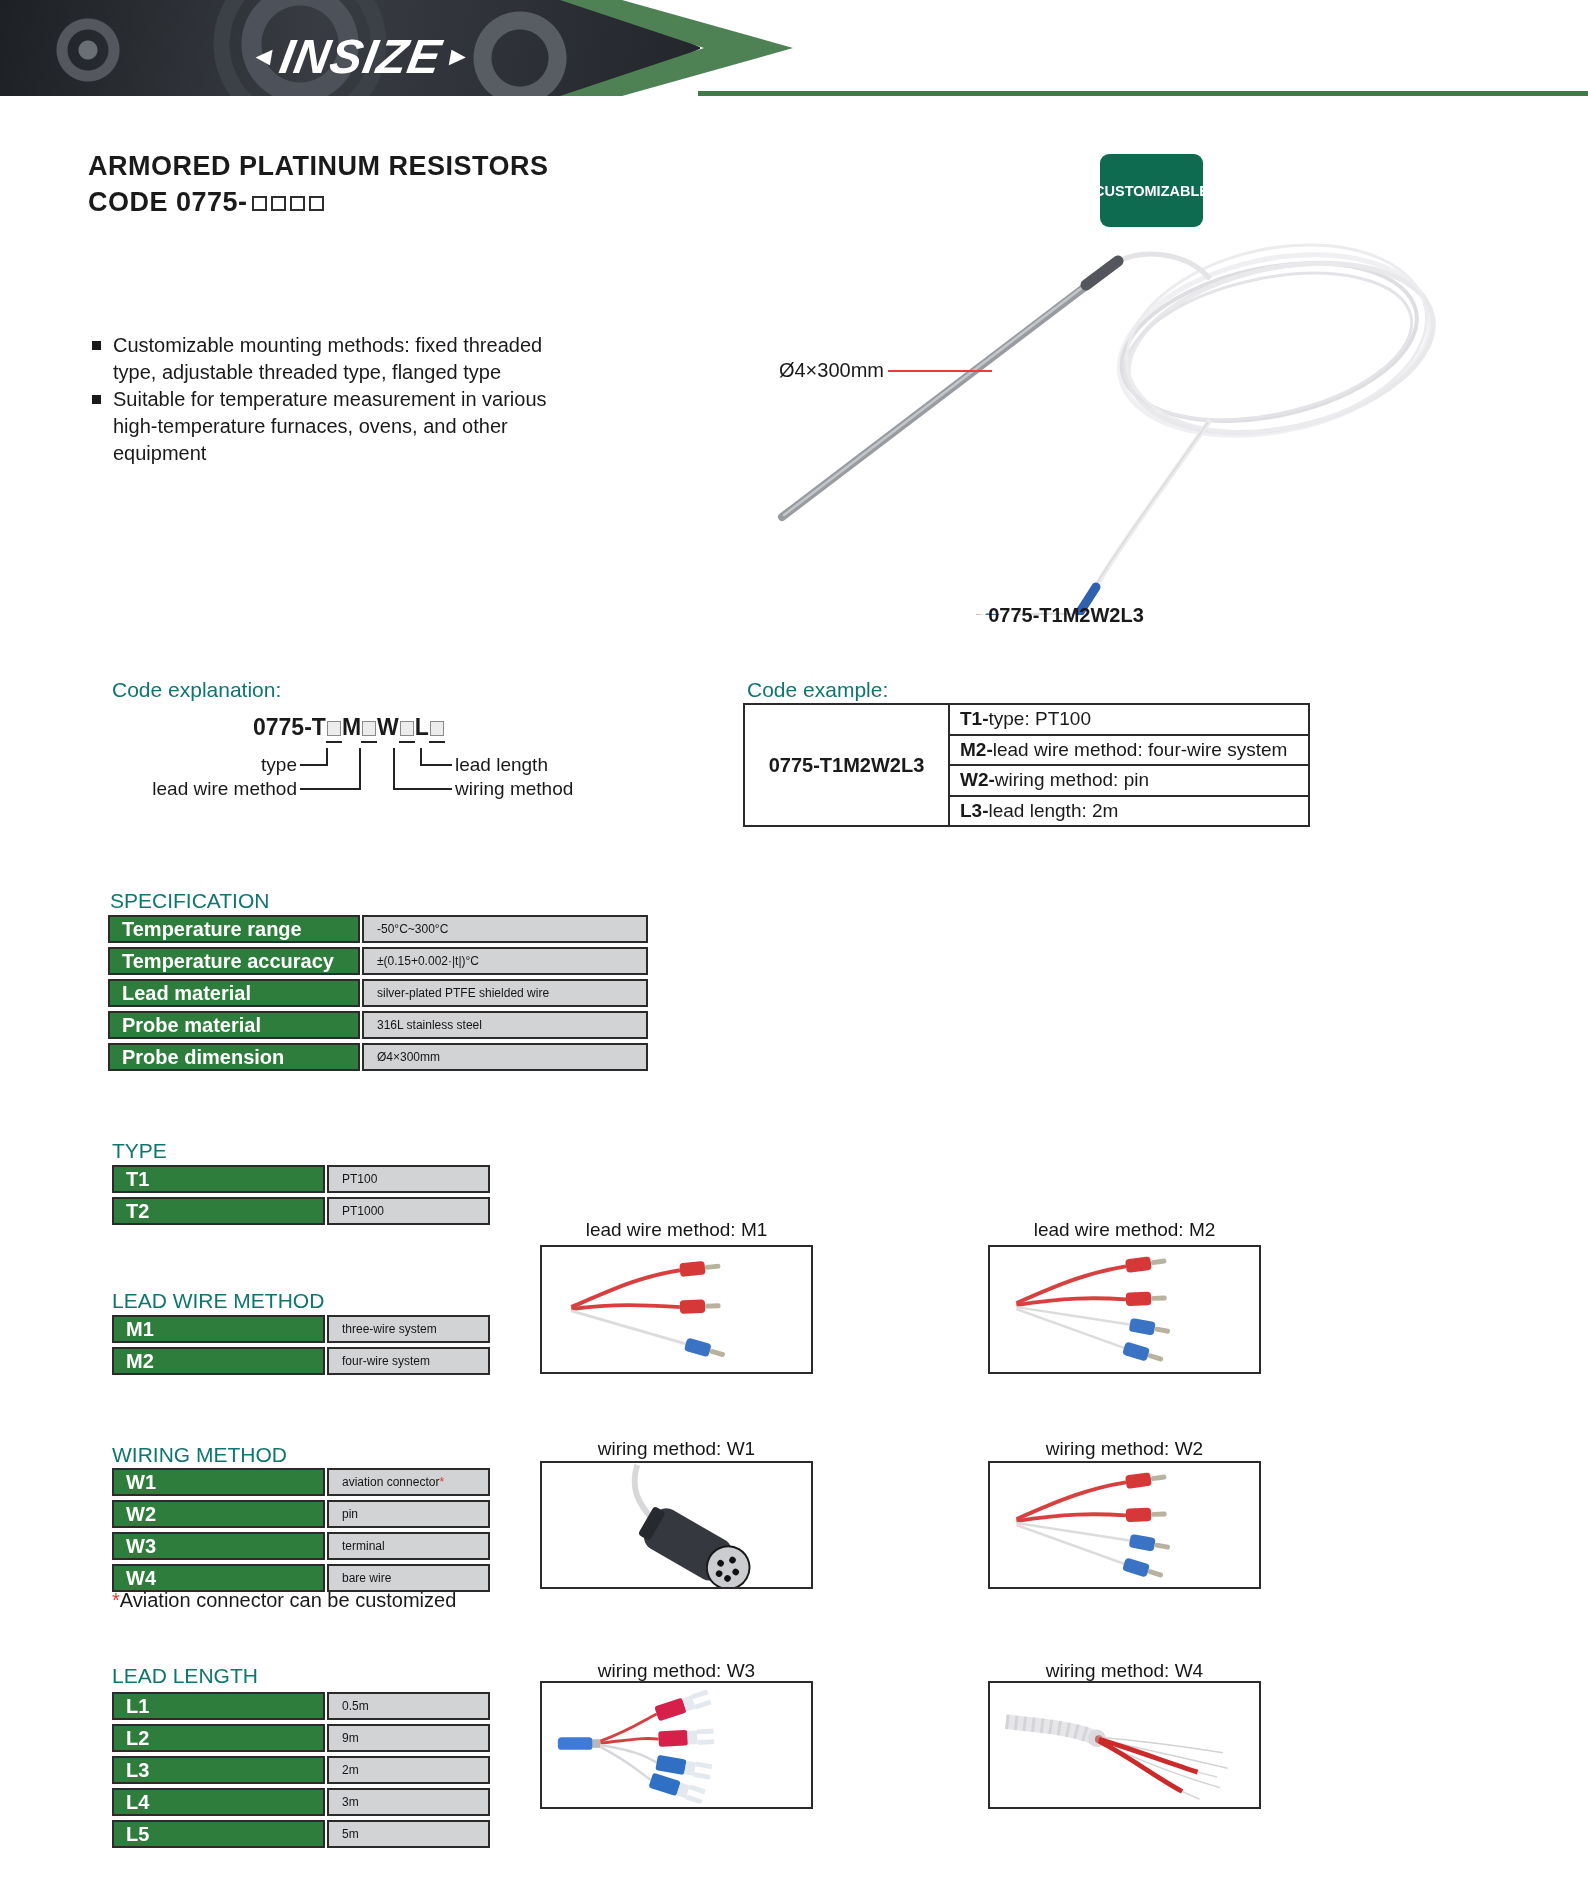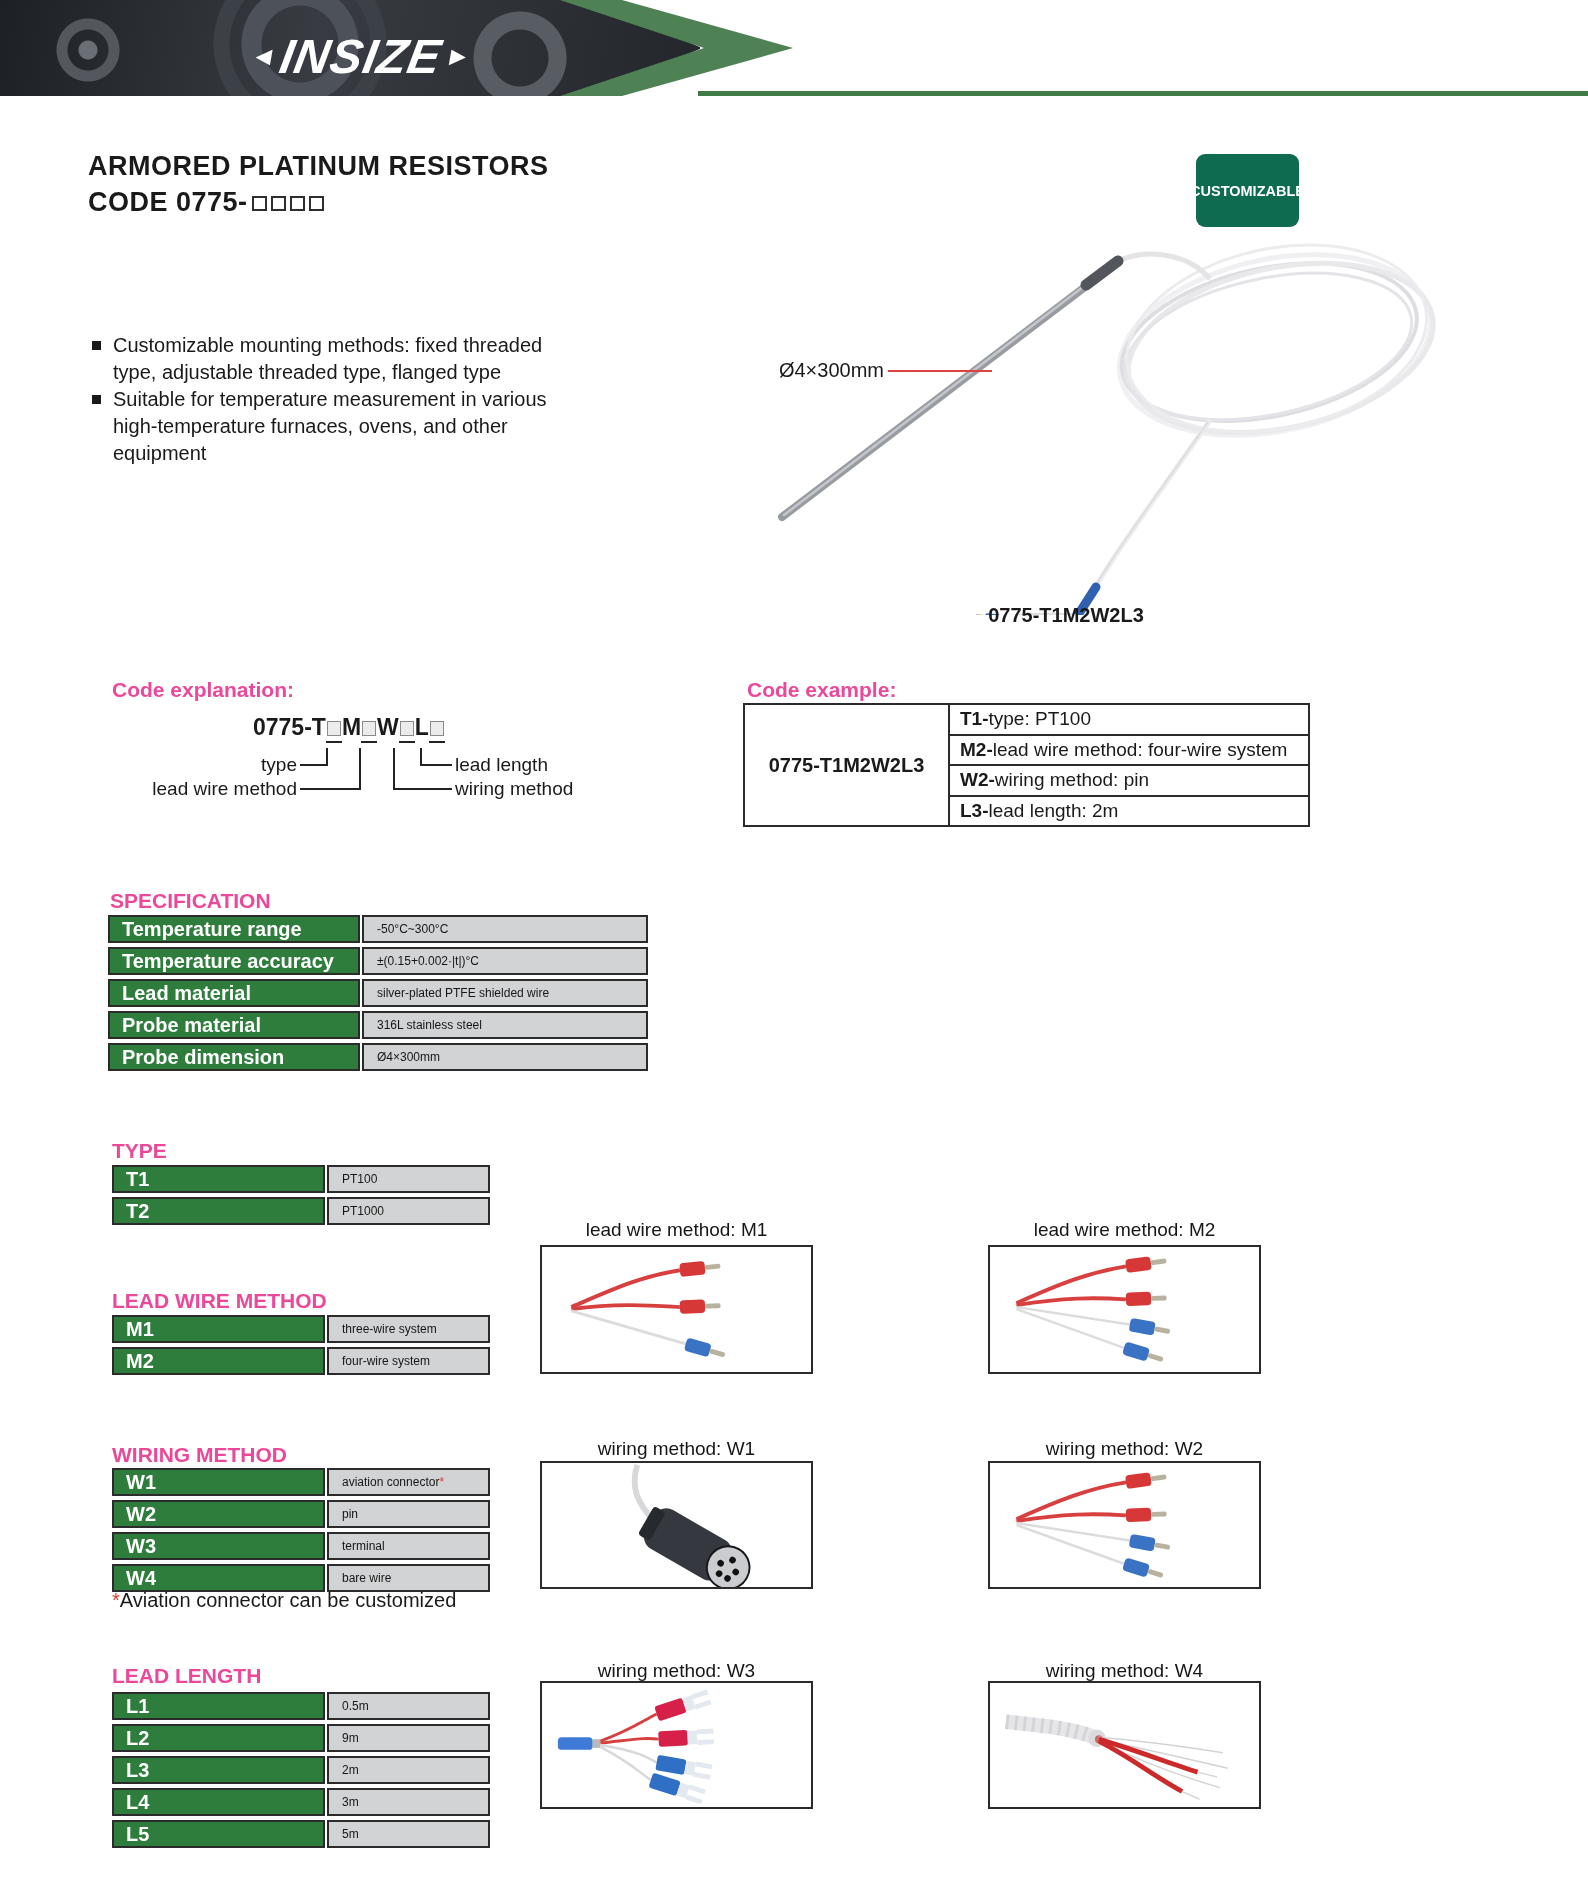--- a/index.html
+++ b/index.html
@@ -20,28 +20,28 @@
     clip-path:polygon(0 0,62px 0,233px 48px,62px 96px,0 96px,144px 48px);}
   #banner-line{left:698px;top:91px;width:890px;height:5px;background:#3e7b47;}
   #logo{left:186px;top:26px;width:350px;height:60px;display:flex;align-items:center;justify-content:center;
         gap:4px;color:#fff;transform:skewX(-10deg);}
   #logo .logo-text{font-size:48px;font-weight:bold;font-style:italic;letter-spacing:1px;}
   #logo .logo-arrow{font-size:26px;line-height:60px;}
   
   #title{left:88px;top:148px;font-size:27px;font-weight:bold;line-height:36px;letter-spacing:0.5px;}
   .ph-sq{display:inline-block;width:15px;height:15px;border:2.5px solid #2e2e2e;margin-left:4px;
          box-sizing:border-box;}
-  #badge{left:1196px;top:154px;width:103px;height:73px;background:#0e6b50;border-radius:9px;
+  #badge{left:1100px;top:154px;width:103px;height:73px;background:#0e6b50;border-radius:9px;
          display:flex;align-items:center;justify-content:center;color:#fff;font-weight:bold;font-size:14.5px;}
   
   #features{left:92px;top:332px;width:485px;font-size:20px;line-height:27px;}
   .feat{position:relative;padding-left:21px;margin-bottom:0;}
   .bullet{position:absolute;left:0;top:9px;width:9px;height:9px;background:#1a1a1a;display:inline-block;}
   
-  .h2{font-size:21px;font-weight:bold;color:#ec4899;}
+  .h2{font-size:21px;font-weight:normal;color:#0f766e;}
   
   :root{--green:#2f7d3c;--cellgray:#d2d3d4;--bord:#2b2b2b;}
   .tbl{display:flex;flex-direction:column;}
   .trow{display:flex;margin-bottom:4px;justify-content:flex-end;}
   .tg{background:var(--green);border:2px solid var(--bord);color:#fff;font-weight:bold;font-size:20px;
       display:flex;align-items:center;padding-left:12px;height:28px;box-sizing:border-box;margin-right:2px;flex:none;}
   .tv{background:var(--cellgray);border:2px solid var(--bord);color:#161616;font-size:12px;
       display:flex;align-items:center;padding-left:13px;height:28px;box-sizing:border-box;flex:1;white-space:nowrap;}
   #spec-table{left:108px;top:915px;width:540px;}
   #spec-table .tg{width:252px;}

